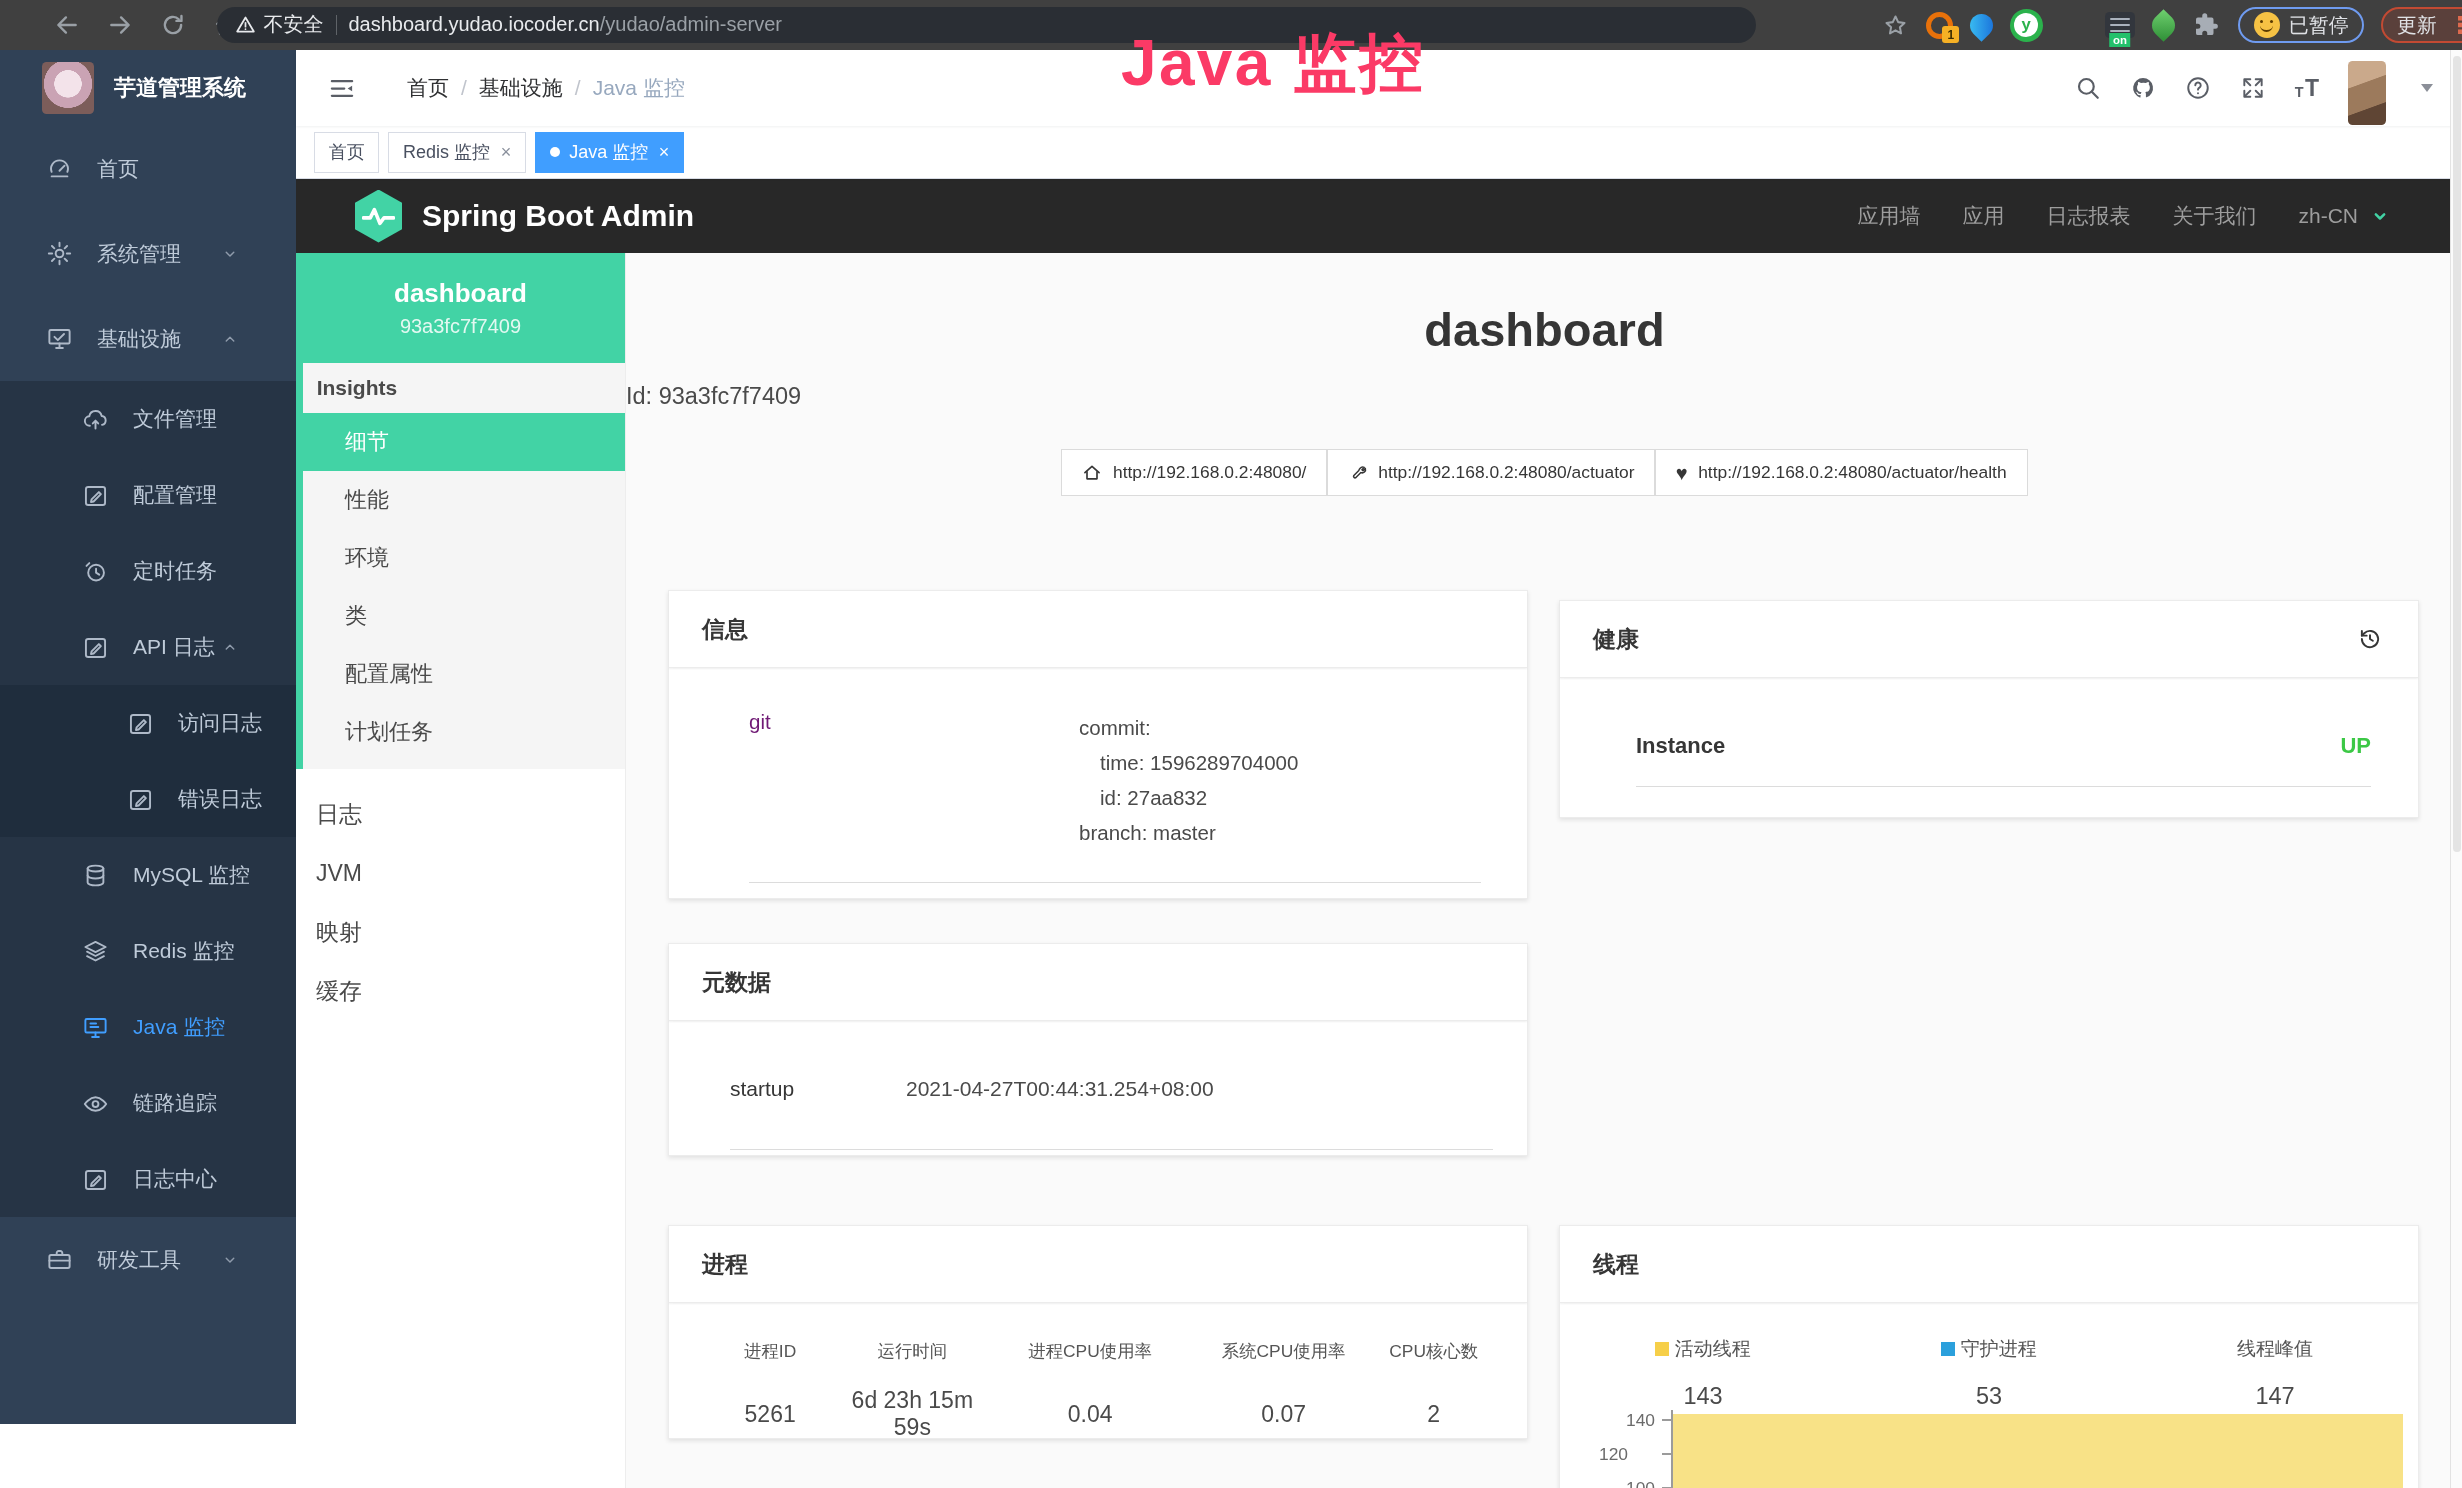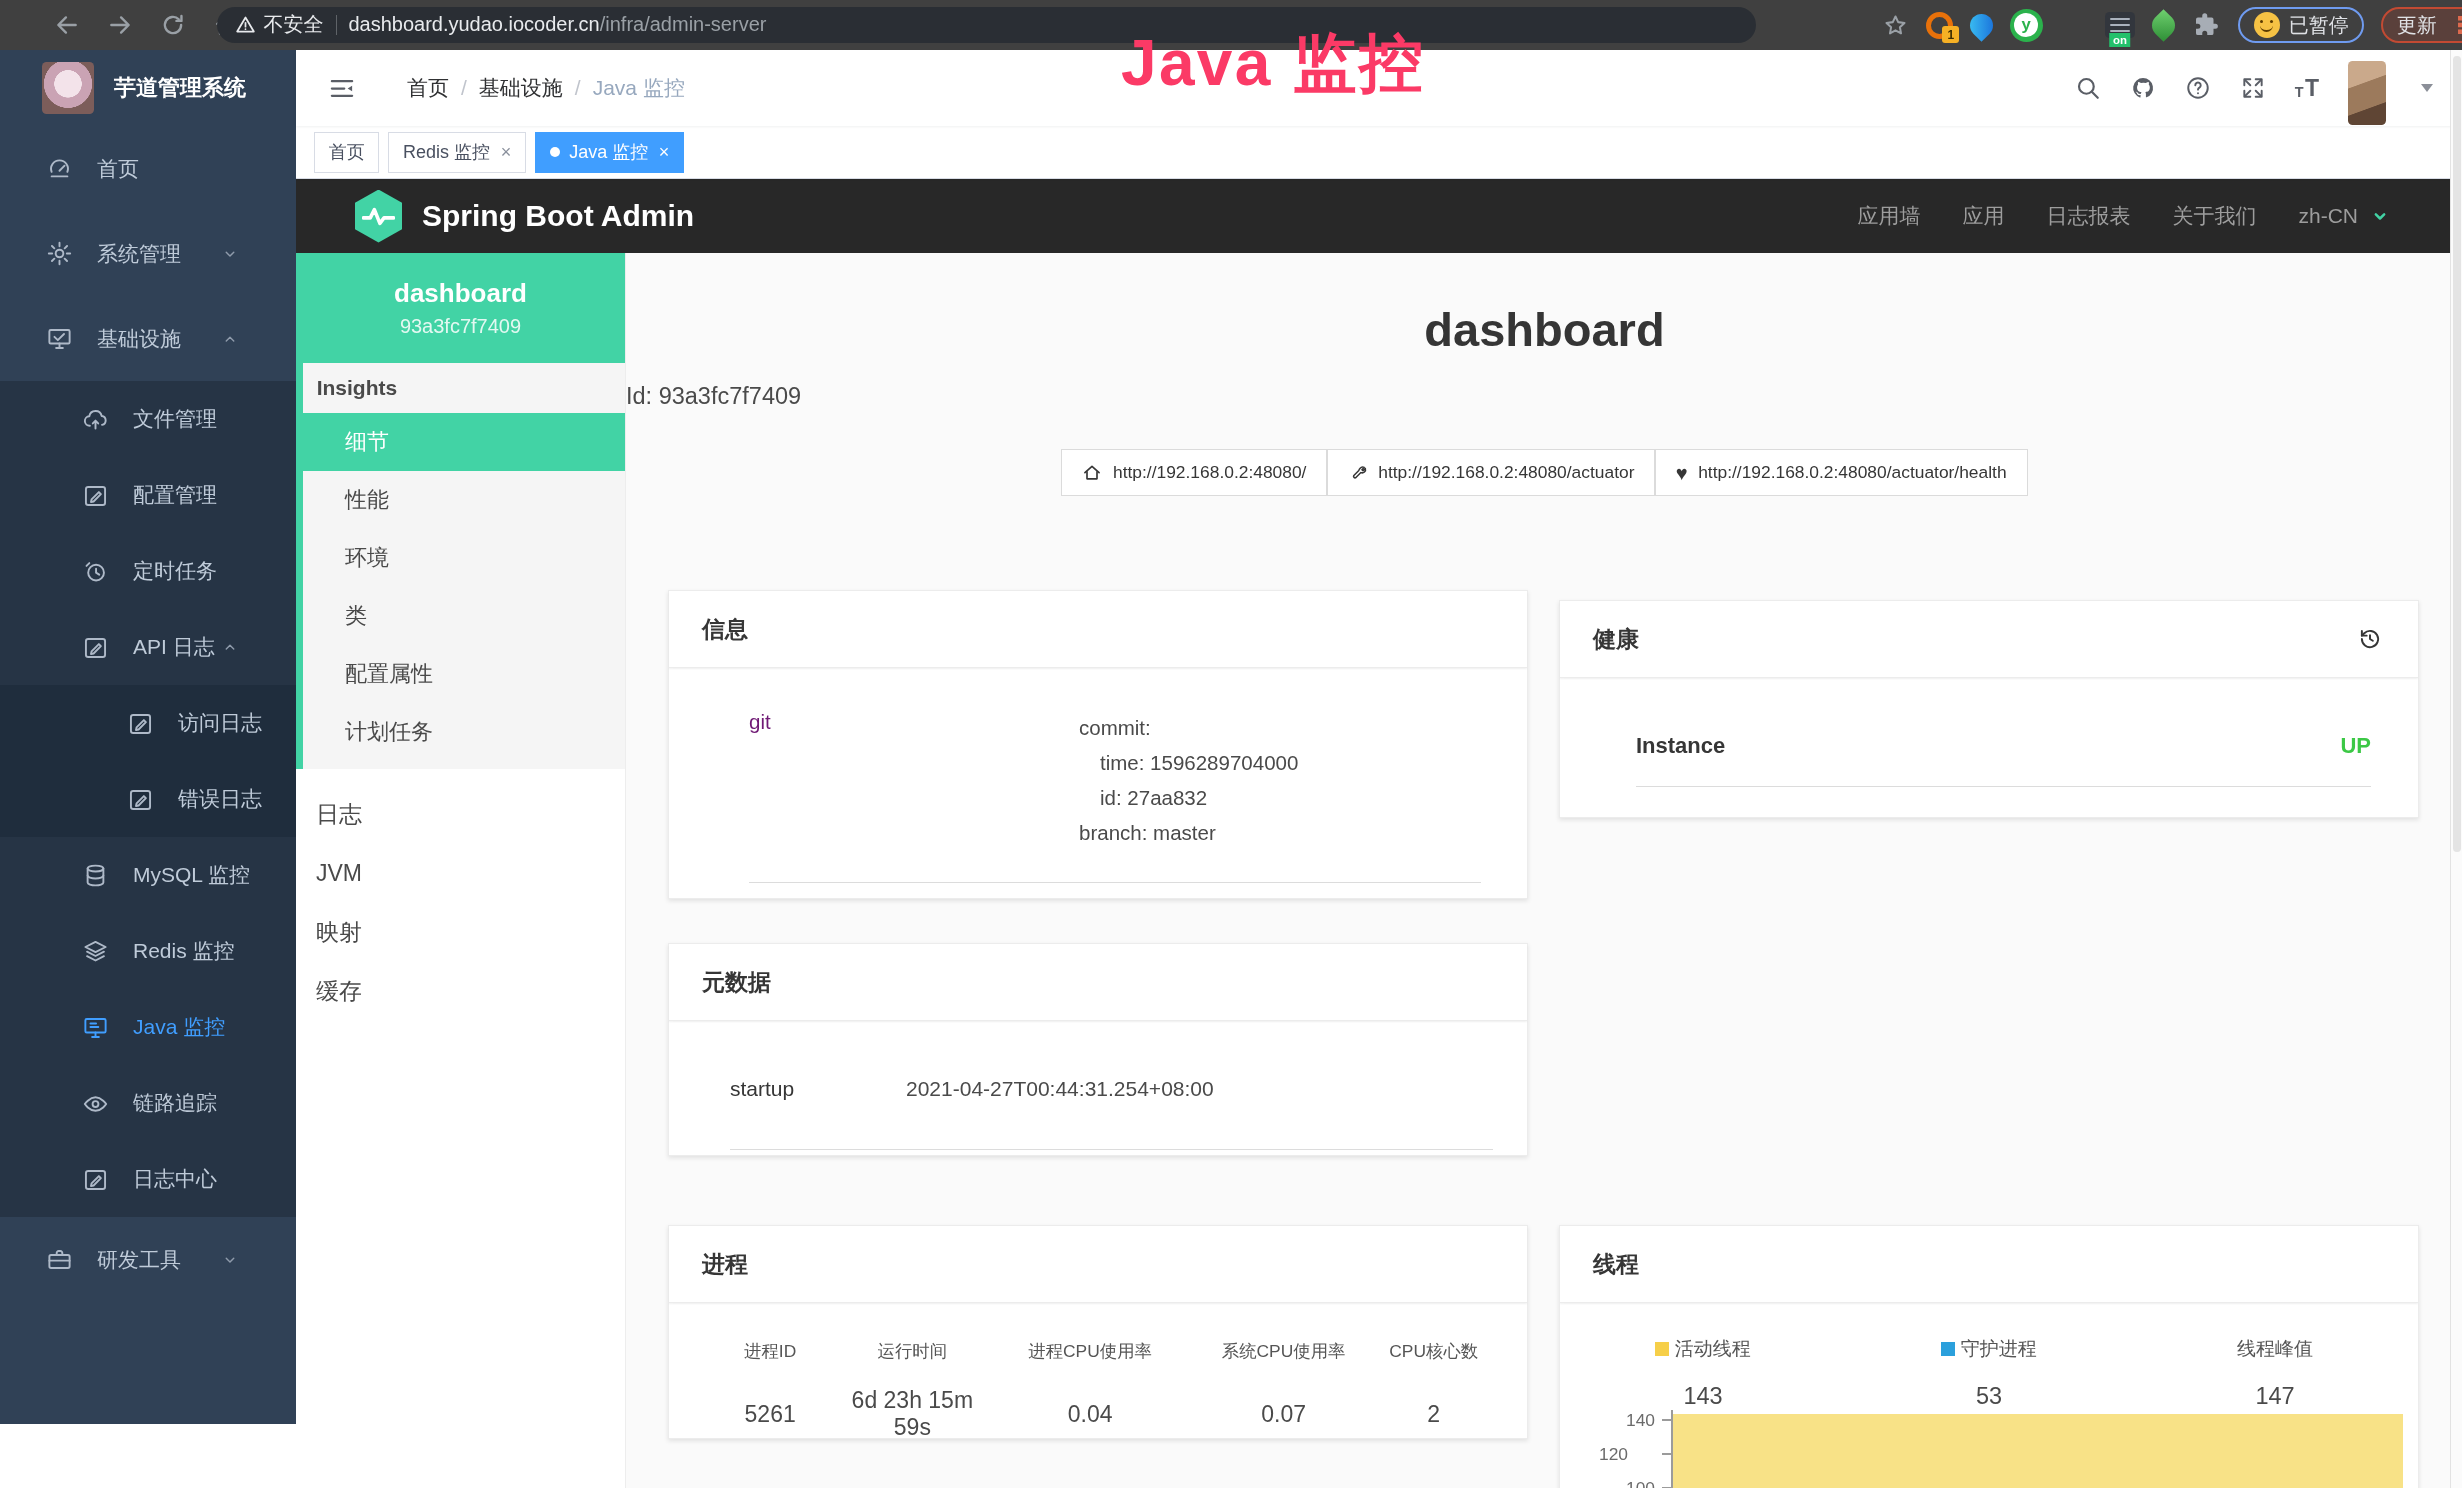--- a/index.html
+++ b/index.html
@@ -182,21 +182,21 @@
     </div>
     <div class="urlpill">
       <svg class="warn ic" viewBox="0 0 24 24" style="stroke-width:2">
           <path d="M12 4L2.5 20h19z"></path>
           <path d="M12 10v4.5"></path>
           <circle cx="12" cy="17.3" r="1" fill="currentColor" stroke="none"></circle>
         </svg>
       <span class="sec">不安全</span>
       <span class="sep"></span>
       <span class="host">dashboard.yudao.iocoder.cn</span>
-        <span class="path">/infra/admin-server</span>
+        <span class="path">/yudao/admin-server</span>
     </div>
     <div class="chrome-right">
       <svg class="star ic" viewBox="0 0 24 24" style="stroke-width:1.8">
           <path d="M12 4l2.4 5 5.6.7-4.1 3.8 1 5.5-4.9-2.7-4.9 2.7 1-5.5L4 9.7 9.6 9z"></path>
         </svg>
       <span class="xicon">
           <span class="ext-orange"></span>
           <span class="badge1">1</span>
         </span>
       <span class="xicon">

